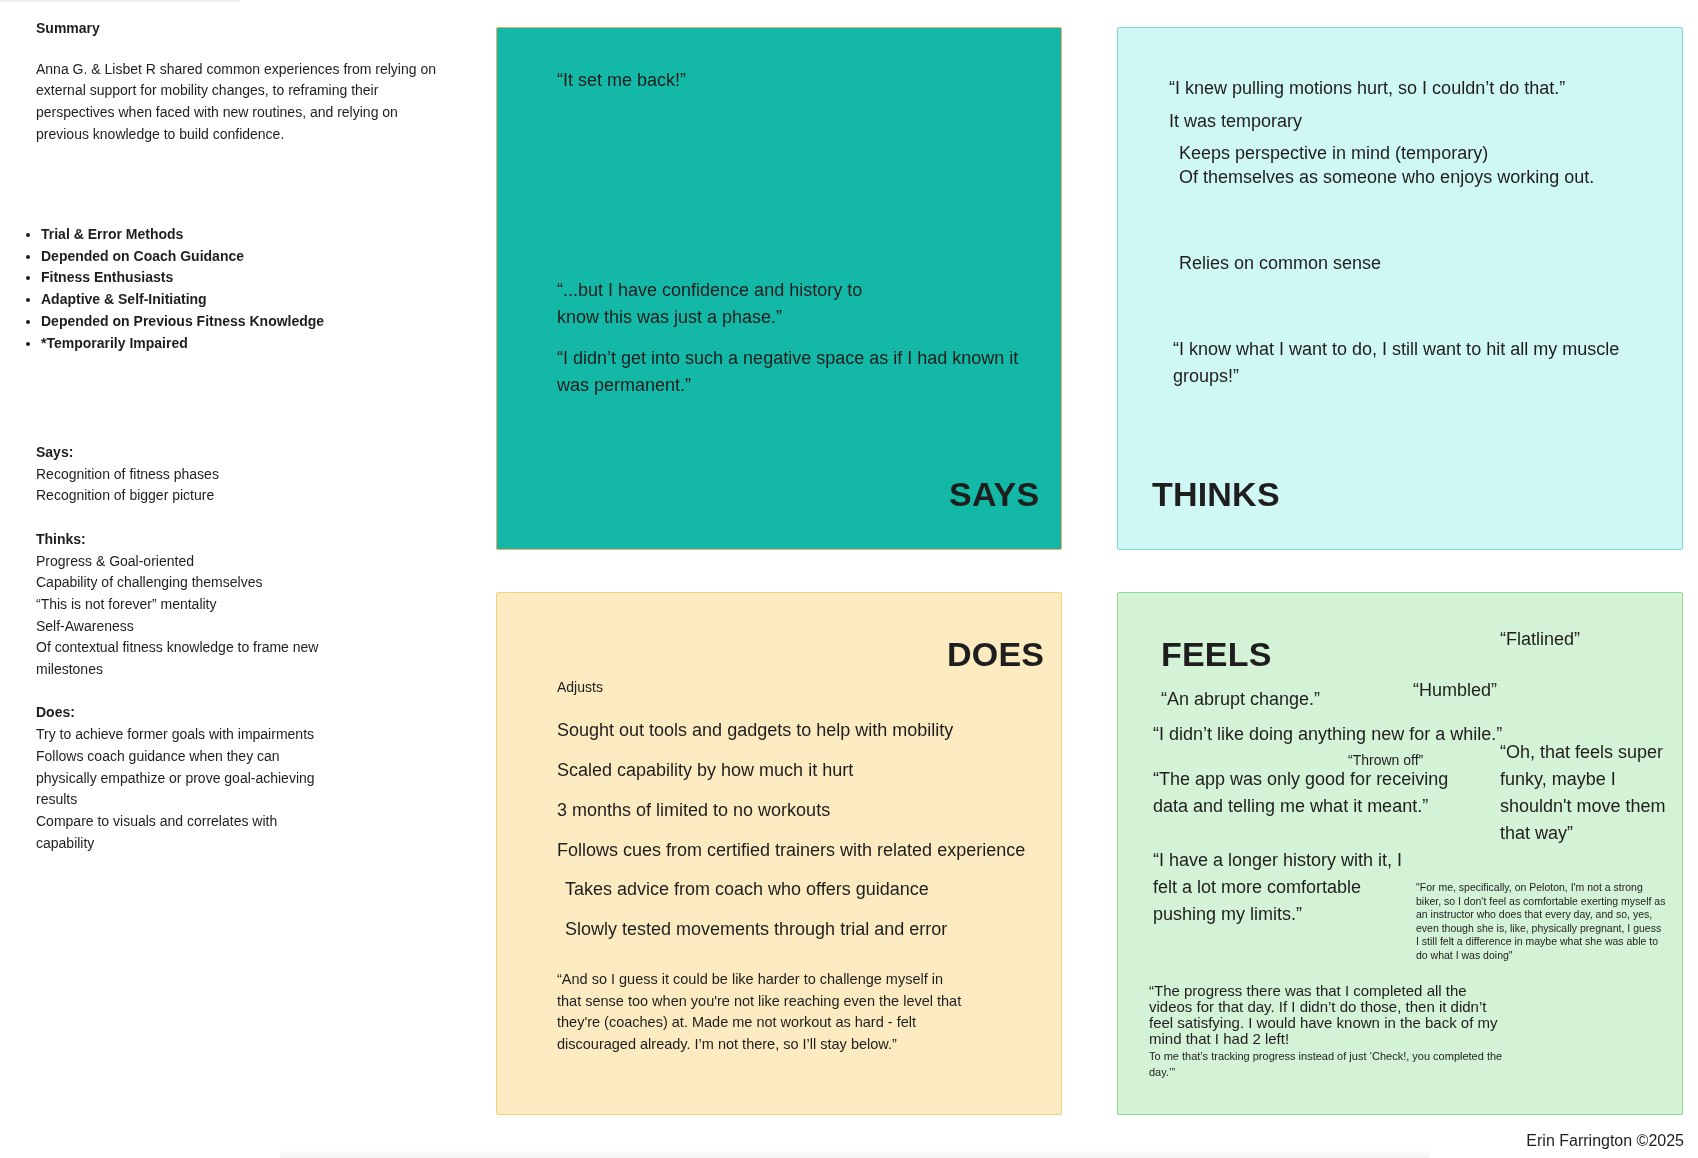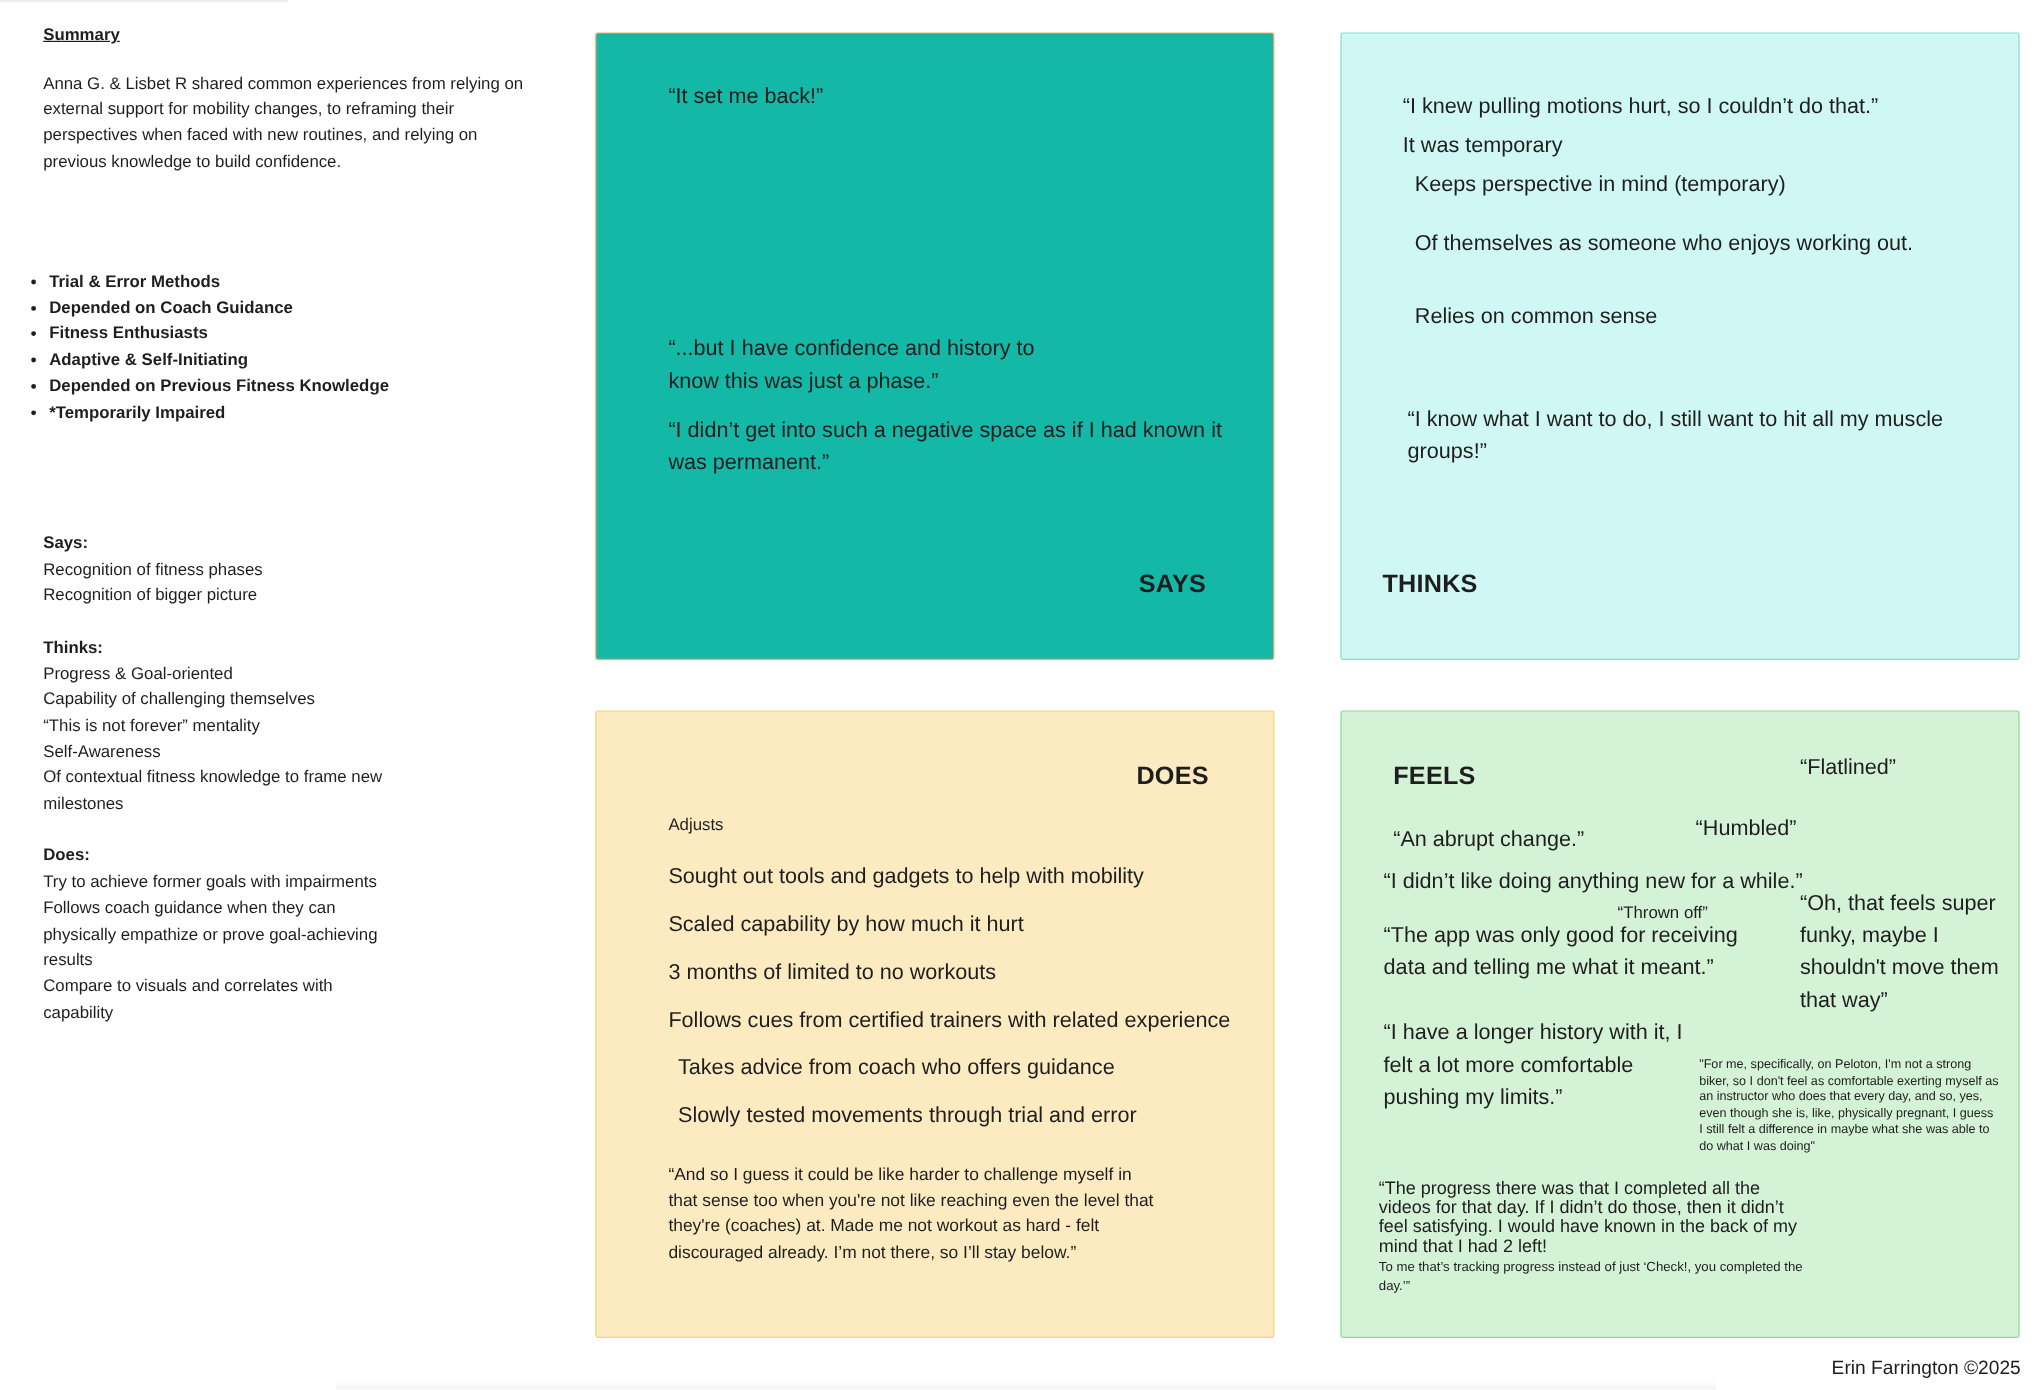--- a/index.html
+++ b/index.html
@@ -11,39 +11,39 @@
     .top-shadow {
       position: absolute; left: 0; top: 0; width: 240px; height: 3px;
       background: linear-gradient(#e8e8e8, #ffffff);
     }
     .bottom-shadow {
       position: absolute; left: 280px; top: 1150px; width: 1150px; height: 8px;
       background: linear-gradient(#ffffff, #f3f3f3);
     }
     
     .sidebar { position: absolute; left: 36px; top: 18px; width: 410px; font-size: 14px; line-height: 21.7px; }
-    .sidebar .title { font-weight: bold; font-size: 14px; text-decoration: underline; }
+    .sidebar .title { font-weight: bold; font-size: 14px; }
     .sidebar .summary { margin-top: 19px; font-size: 14px; line-height: 21.7px; }
     .sidebar ul { position: absolute; top: 206px; left: 5px; list-style: disc; font-weight: bold; font-size: 14px; line-height: 21.7px; }
     .sidebar ul li { padding-left: 0; }
     .groups { position: absolute; left: 0; top: 424px; font-size: 14px; line-height: 21.7px; width: 290px; }
     .groups .grp { margin-bottom: 21.7px; }
     .groups .grp-title { font-weight: bold; }
 
     
     .quad { position: absolute; border: 1px solid; border-radius: 2px; }
     .q-says   { left: 496px;  top: 27px;  width: 566px; height: 523px; background: #14b8a6; border-color: #f0ab6a; }
     .q-thinks { left: 1117px; top: 27px;  width: 566px; height: 523px; background: #cff7f3; border-color: #86dbd1; }
     .q-does   { left: 496px;  top: 592px; width: 566px; height: 523px; background: #fcebc0; border-color: #f3d27c; }
     .q-feels  { left: 1117px; top: 592px; width: 566px; height: 523px; background: #d4f2d6; border-color: #8fd79a; }
     .abs { position: absolute; }
     .t18 { font-size: 18px; line-height: 27px; }
     .t14 { font-size: 14.5px; line-height: 21.7px; }
     .t11 { font-size: 10.5px; line-height: 13.5px; }
-    .heading { font-weight: bold; font-size: 21px; letter-spacing: 0.2px; color: #1e1e1e; }
+    .heading { font-weight: bold; font-size: 34px; letter-spacing: 0.2px; color: #1e1e1e; }
     .footer { position: absolute; right: 14px; top: 1132px; font-size: 16px; }
   </style>
 </head>
 <body>
 
 <div class="top-shadow"></div>
 
 <div class="sidebar">
   <div class="title">Summary</div>
   <p class="summary">Anna G. &amp; Lisbet R shared common experiences from relying on external support for mobility changes, to reframing their perspectives when faced with new routines, and relying on previous knowledge to build confidence.</p>
@@ -83,21 +83,21 @@
   <div class="abs t18" style="left:60px; top:39px;">“It set me back!”</div>
   <div class="abs t18" style="left:60px; top:249px; width:310px;">“...but I have confidence and history to know this was just a phase.”</div>
   <div class="abs t18" style="left:60px; top:317px; width:485px;">“I didn’t get into such a negative space as if I had known it was permanent.”</div>
   <div class="abs heading" style="left:452px; top:447px;">SAYS</div>
 </div>
 
 <div class="quad q-thinks">
   <div class="abs t18" style="left:51px; top:47px;">“I knew pulling motions hurt, so I couldn’t do that.”</div>
   <div class="abs t18" style="left:51px; top:80px;">It was temporary</div>
   <div class="abs t18" style="left:61px; top:112px;">Keeps perspective in mind (temporary)</div>
-  <div class="abs t18" style="left:61px; top:161px;">Of themselves as someone who enjoys working out.</div>
+  <div class="abs t18" style="left:61px; top:136px;">Of themselves as someone who enjoys working out.</div>
   <div class="abs t18" style="left:61px; top:222px;">Relies on common sense</div>
   <div class="abs t18" style="left:55px; top:308px; width:470px;">“I know what I want to do, I still want to hit all my muscle groups!”</div>
   <div class="abs heading" style="left:34px; top:447px;">THINKS</div>
 </div>
 
 <div class="quad q-does">
   <div class="abs heading" style="left:450px; top:42px;">DOES</div>
   <div class="abs" style="left:60px; top:86px; font-size:14px;">Adjusts</div>
   <div class="abs t18" style="left:60px; top:124px;">Sought out tools and gadgets to help with mobility</div>
   <div class="abs t18" style="left:60px; top:164px;">Scaled capability by how much it hurt</div>

